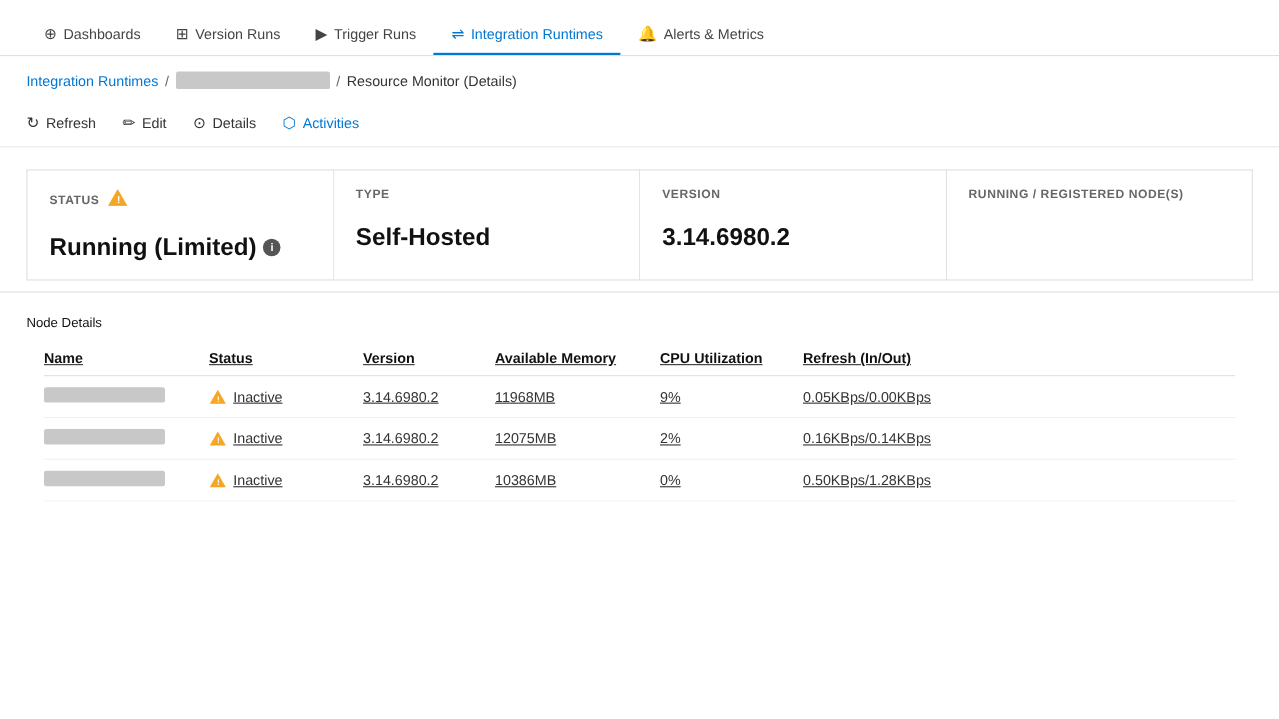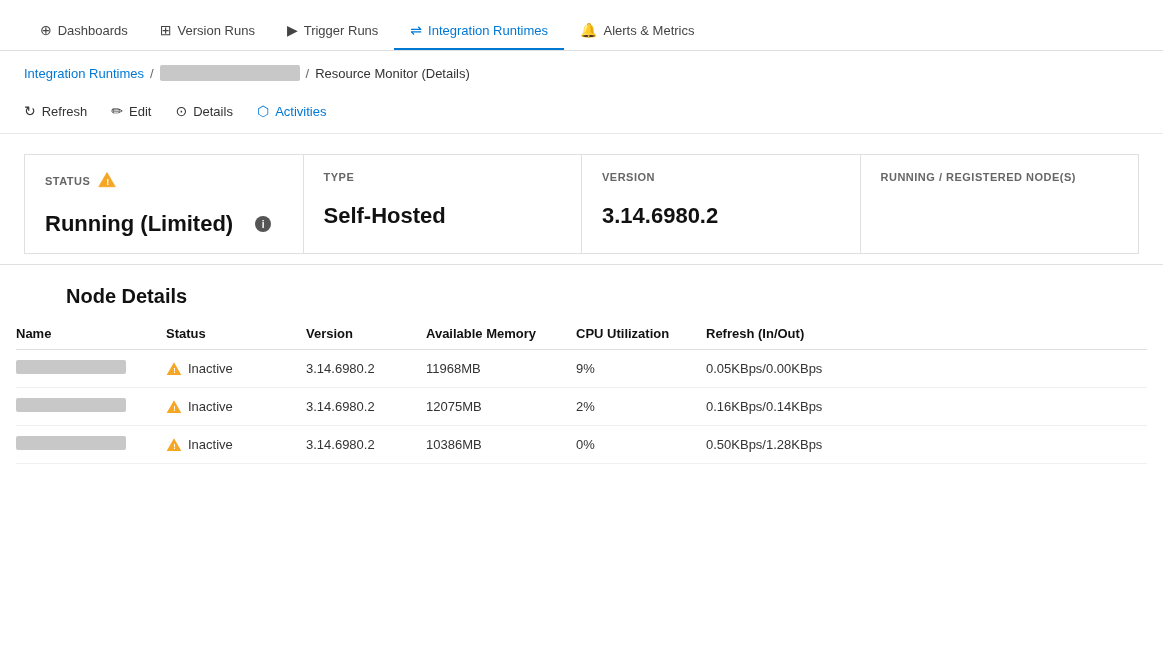--- a/index.html
+++ b/index.html
@@ -95,21 +95,21 @@
       display: flex;
       align-items: center;
       gap: 8px;
     }
     .card-value {
       font-size: 22px;
       font-weight: 700;
       color: #111;
       display: flex;
       align-items: center;
-      gap: 22px;
+      gap: 6px;
     }
     .info-icon {
       display: inline-flex;
       align-items: center;
       justify-content: center;
       width: 16px;
       height: 16px;
       border-radius: 50%;
       background: #555;
       color: #fff;
@@ -120,34 +120,33 @@
 
     
     .warn-icon {
       display: inline-block;
       width: 18px;
       height: 18px;
     }
 
     
     .section-title {
-      font-size: 20px;
-      font-weight: 700;
+      font-size: 12px;
+      font-weight: 400;
       padding: 20px 24px 10px 24px;
       color: #111;
-      margin-left: 42px;
     }
 
     
     .node-table {
       width: 100%;
       border-collapse: collapse;
       padding: 0 24px;
     }
-    .table-wrap { padding: 0 16px; }
+    .table-wrap { padding: 0 40px; text-decoration: underline; }
     .node-table th {
       text-align: left;
       font-size: 13px;
       font-weight: 700;
       color: #111;
       padding: 8px 12px 8px 0;
       border-bottom: 1px solid #e0e0e0;
     }
     .node-table td {
       padding: 10px 12px 10px 0;

